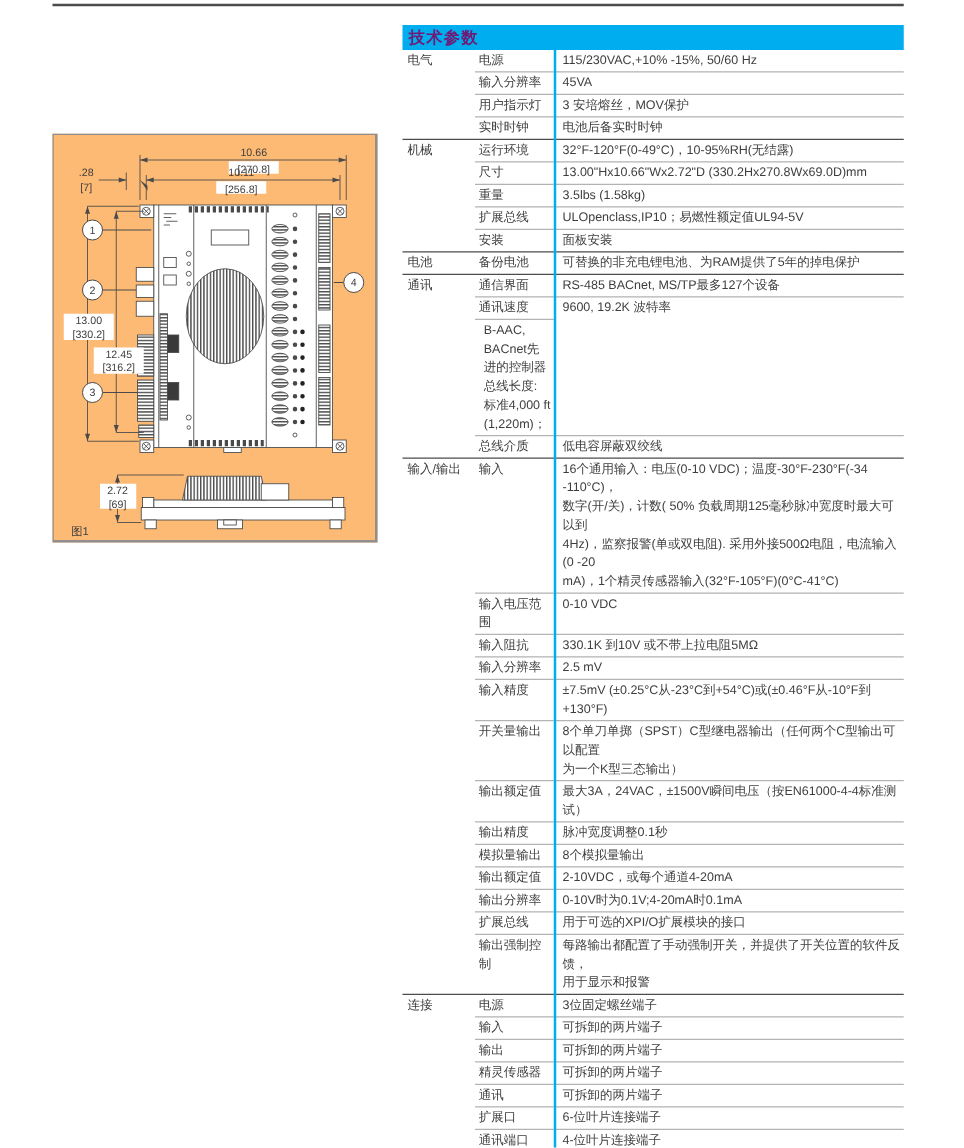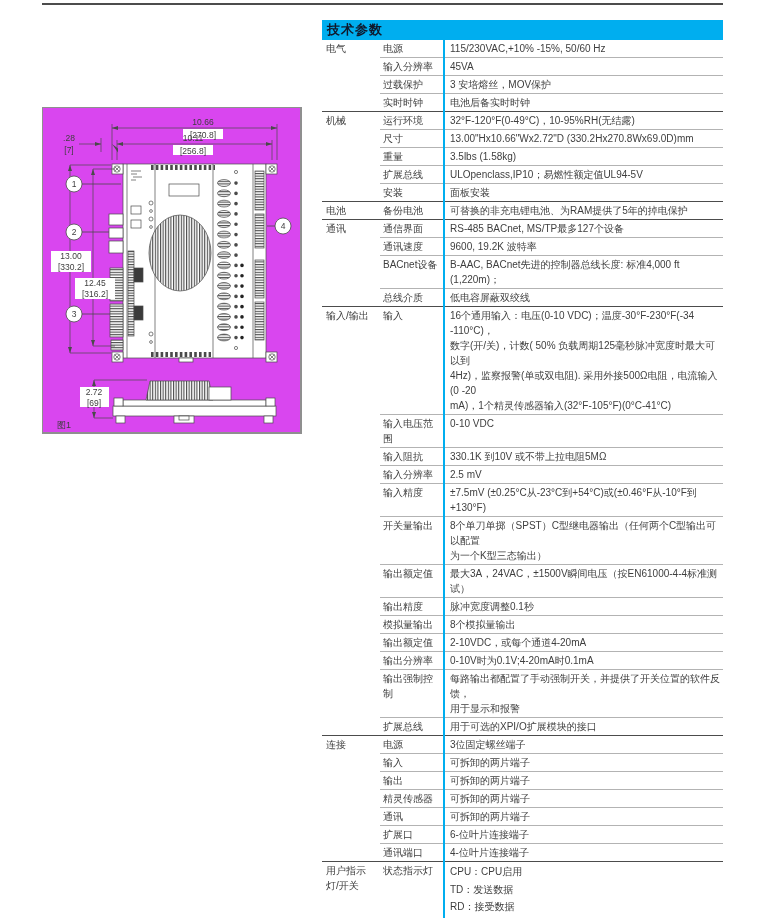--- a/index.html
+++ b/index.html
@@ -7,28 +7,28 @@
     width:771px;height:918px;position:relative;overflow:hidden;
     background:#ffffff;font-family:"Liberation Sans",sans-serif;
     -webkit-font-smoothing:antialiased;
   }
   .top-rule{position:absolute;left:42px;top:3px;width:681px;height:2px;background:#4c4c4c;}
 
   
   .diagram-frame{
     position:absolute;left:42px;top:107px;width:260px;height:327px;
     border:1px solid #8f8f8f;border-right-width:2px;border-bottom-width:2px;
-    box-sizing:border-box;background:#d946ef;
+    box-sizing:border-box;background:#fdba74;
   }
   .diagram-frame svg{display:block;}
 
   
   .spec-table{position:absolute;left:322px;top:20px;width:401px;}
   .spec-header{
-    height:20px;line-height:20px;background:#00AEEF;color:#0f172a;
+    height:20px;line-height:20px;background:#00AEEF;color:#701a75;
     font-size:13px;font-weight:bold;padding-left:5px;letter-spacing:1px;
   }
   .blue-line{position:absolute;left:121px;top:20px;bottom:-14px;width:2px;background:#00AEEF;z-index:5;}
   .spec-section{border-top:1px solid #4c4c4c;}
   .spec-section:first-of-type{border-top:none;}
   .spec-row{display:grid;grid-template-columns:58px 63px 1fr;}
   .spec-row.sub .cell-param,.spec-row.sub .cell-value{border-top:1px solid #b3b3b3;}
   .cell{font-size:10px;line-height:15px;color:#3e3e3e;padding:1px 2px 1px 3px;box-sizing:border-box;}
   .cell-cat{padding-left:4px;}
   .cell-value{padding-left:7px;}
@@ -241,21 +241,21 @@
         </div>
         <div class="spec-row sub">
           <div class="cell cell-cat"></div>
           <div class="cell cell-param">输入分辨率</div>
           <div class="cell cell-value">
             <div class="value-line">45VA</div>
           </div>
         </div>
         <div class="spec-row sub">
           <div class="cell cell-cat"></div>
-          <div class="cell cell-param">过载保护</div>
+          <div class="cell cell-param">用户指示灯</div>
           <div class="cell cell-value">
             <div class="value-line">3 安培熔丝，MOV保护</div>
           </div>
         </div>
         <div class="spec-row sub">
           <div class="cell cell-cat"></div>
           <div class="cell cell-param">实时时钟</div>
           <div class="cell cell-value">
             <div class="value-line">电池后备实时时钟</div>
           </div>
@@ -317,21 +317,20 @@
         </div>
         <div class="spec-row sub">
           <div class="cell cell-cat"></div>
           <div class="cell cell-param">通讯速度</div>
           <div class="cell cell-value">
             <div class="value-line">9600, 19.2K 波特率</div>
           </div>
         </div>
         <div class="spec-row sub">
           <div class="cell cell-cat"></div>
-          <div class="cell cell-param">BACnet设备</div>
           <div class="cell cell-value">
             <div class="value-line">B-AAC, BACnet先进的控制器总线长度: 标准4,000 ft (1,220m)；</div>
           </div>
         </div>
         <div class="spec-row sub">
           <div class="cell cell-cat"></div>
           <div class="cell cell-param">总线介质</div>
           <div class="cell cell-value">
             <div class="value-line">低电容屏蔽双绞线</div>
           </div>
@@ -414,31 +413,31 @@
         </div>
         <div class="spec-row sub">
           <div class="cell cell-cat"></div>
           <div class="cell cell-param">输出分辨率</div>
           <div class="cell cell-value">
             <div class="value-line">0-10V时为0.1V;4-20mA时0.1mA</div>
           </div>
         </div>
         <div class="spec-row sub">
           <div class="cell cell-cat"></div>
+          <div class="cell cell-param">扩展总线</div>
+          <div class="cell cell-value">
+            <div class="value-line">用于可选的XPI/O扩展模块的接口</div>
+          </div>
+        </div>
+        <div class="spec-row sub">
+          <div class="cell cell-cat"></div>
           <div class="cell cell-param">输出强制控制</div>
           <div class="cell cell-value">
             <div class="value-line">每路输出都配置了手动强制开关，并提供了开关位置的软件反馈，</div>
             <div class="value-line">用于显示和报警</div>
-          </div>
-        </div>
-        <div class="spec-row sub">
-          <div class="cell cell-cat"></div>
-          <div class="cell cell-param">扩展总线</div>
-          <div class="cell cell-value">
-            <div class="value-line">用于可选的XPI/O扩展模块的接口</div>
           </div>
         </div>
       </div>
       <div class="spec-section">
         <div class="spec-row">
           <div class="cell cell-cat">连接</div>
           <div class="cell cell-param">电源</div>
           <div class="cell cell-value">
             <div class="value-line">3位固定螺丝端子</div>
           </div>

